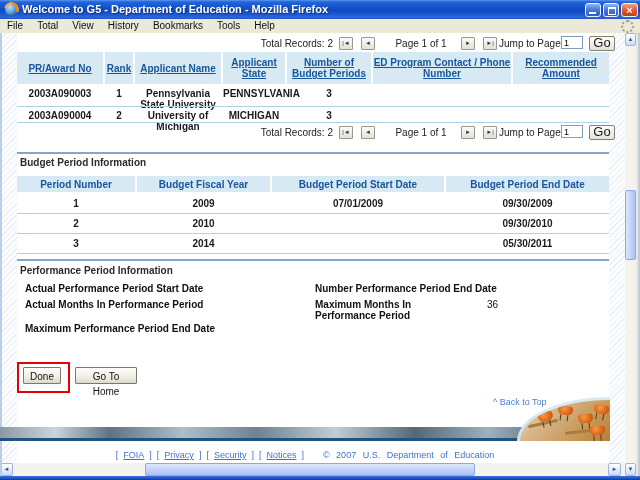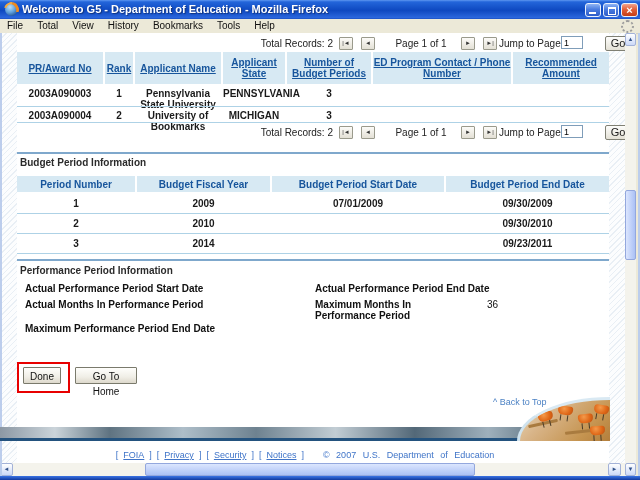--- a/index.html
+++ b/index.html
@@ -38,22 +38,22 @@
   .content{position:absolute;left:17px;top:0;width:592px;height:430px;font-size:10px;color:#1A1A1A;}
   
   .pag-row{position:absolute;left:0;width:592px;height:16px;}
   .pg-total{position:absolute;left:236px;top:2px;width:80px;text-align:right;white-space:nowrap;color:#222;}
   .pg-btn{position:absolute;top:1px;width:14px;height:13px;box-sizing:border-box;font-size:6px;line-height:11px;text-align:center;
     color:#333;background:linear-gradient(180deg,#FCFBF8,#E3E0D5);border:1px solid #9A9A8C;border-radius:1px;}
   .pg-page{position:absolute;left:370px;top:2px;width:68px;text-align:center;white-space:nowrap;color:#222;}
   .pg-jump{position:absolute;left:482px;top:2px;white-space:nowrap;color:#222;}
   .pg-input{position:absolute;left:544px;top:0;width:22px;height:13px;box-sizing:border-box;border:1px solid #7F9DB9;
     font-size:9px;padding:0 2px;font-family:inherit;}
-  .pg-go{position:absolute;left:572px;top:0;width:26px;height:15px;box-sizing:border-box;font-size:11px;line-height:12px;text-align:center;
-    background:linear-gradient(180deg,#FDFDFB,#E4E1D6);border:1px solid #808074;border-radius:2px;margin-left:16px;}
+  .pg-go{position:absolute;left:572px;top:0;width:26px;height:15px;box-sizing:border-box;font-size:13px;line-height:12px;text-align:center;
+    background:linear-gradient(180deg,#FDFDFB,#E4E1D6);border:1px solid #808074;border-radius:2px;}
   
   .thead{position:absolute;left:0;display:flex;gap:2px;}
   .th{background:#D7E9F3;color:#17559C;font-weight:bold;text-align:center;box-sizing:border-box;
     display:flex;align-items:center;justify-content:center;line-height:11px;}
   .th.link{text-decoration:underline;}
   .trow{position:absolute;left:0;display:flex;gap:2px;font-weight:bold;}
   .td{text-align:center;line-height:11px;padding-top:2px;box-sizing:border-box;}
   .hr-light{position:absolute;left:0;width:592px;height:1px;background:#AED2E6;}
   .hr-dark{position:absolute;left:0;width:592px;height:2px;background:#7FA8CC;}
   .sec-title{position:absolute;left:3px;font-weight:bold;color:#2B2B2B;white-space:nowrap;}
@@ -159,21 +159,21 @@
         <div class="td c4">PENNSYLVANIA</div>
         <div class="td c5">3</div>
         <div class="td c6"></div>
         <div class="td c7"></div>
       </div>
       <div class="hr-light" style="top:73px;"></div>
 
       <div class="trow" style="top:75px;">
         <div class="td c1">2003A090004</div>
         <div class="td c2">2</div>
-        <div class="td c3">University of Bookmarks</div>
+        <div class="td c3">University of Michigan</div>
         <div class="td c4">MICHIGAN</div>
         <div class="td c5">3</div>
         <div class="td c6"></div>
         <div class="td c7"></div>
       </div>
       <div class="hr-light" style="top:89px;"></div>
 
       <div class="pag-row" style="top:92px;">
         <span class="pg-total">Total Records: 2</span>
         <span class="pg-btn" style="left:322px;">|◄</span>
@@ -210,30 +210,30 @@
         <div class="td b2">2010</div>
         <div class="td b3"></div>
         <div class="td b4">09/30/2010</div>
       </div>
       <div class="hr-light" style="top:200px;"></div>
 
       <div class="trow" style="top:203px;">
         <div class="td b1">3</div>
         <div class="td b2">2014</div>
         <div class="td b3"></div>
-        <div class="td b4">09/23/2011</div>
+        <div class="td b4">05/30/2011</div>
       </div>
       <div class="hr-light" style="top:220px;"></div>
 
       <div class="hr-dark" style="top:226px;"></div>
 
       <div class="sec-title" style="top:232px;">Performance Period Information</div>
 
       <div class="pf-label" style="left:8px;top:250px;">Actual Performance Period Start Date</div>
-      <div class="pf-label" style="left:298px;top:250px;">Actual Performance Period End Date</div>
+      <div class="pf-label" style="left:298px;top:250px;">Number Performance Period End Date</div>
 
       <div class="pf-label" style="left:8px;top:266px;">Actual Months In Performance Period</div>
       <div class="pf-label" style="left:298px;top:266px;width:155px;">Maximum Months In Performance Period</div>
       <div class="pf-value" style="left:470px;top:266px;">36</div>
 
       <div class="pf-label" style="left:8px;top:290px;">Maximum Performance Period End Date</div>
 
       <div class="annotation" style="left:0px;top:329px;width:49px;height:27px;"></div>
       <button class="xp-btn" style="left:6px;top:334px;width:38px;">Done</button>
       <button class="xp-btn" style="left:58px;top:334px;width:62px;">Go To Home</button>

